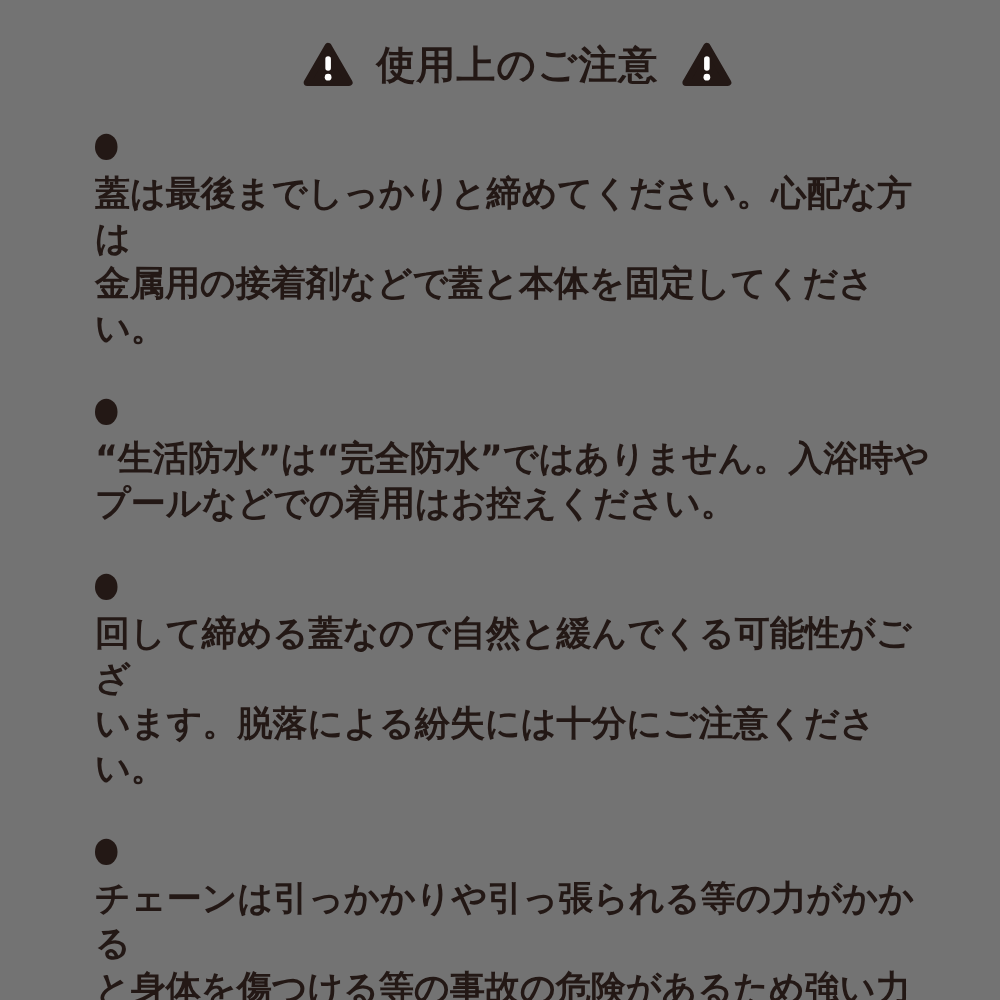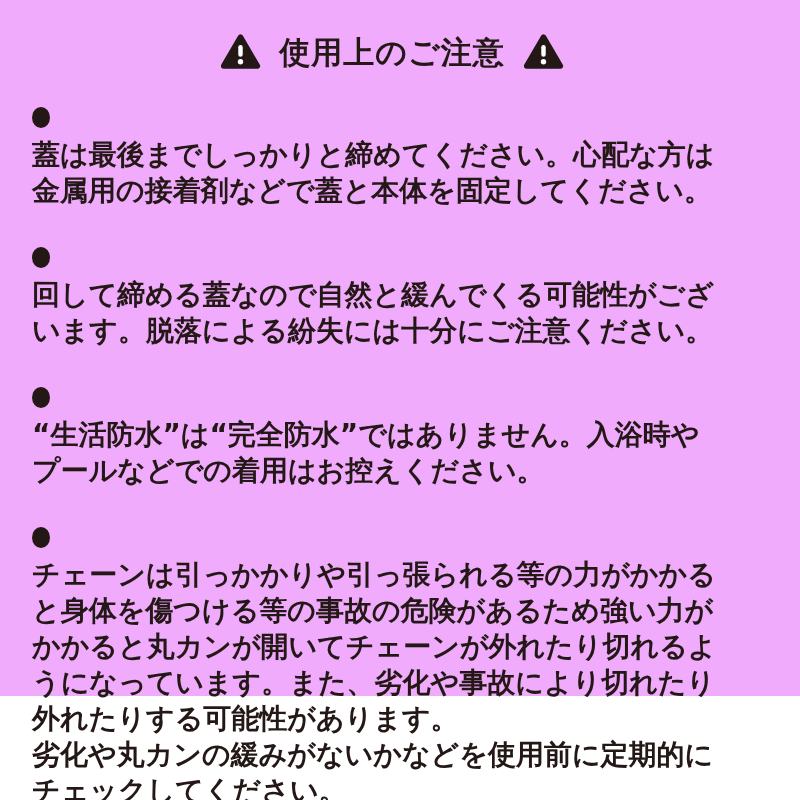--- a/index.html
+++ b/index.html
@@ -10,23 +10,23 @@
   body {
     width: 800px;
     height: 800px;
     overflow: hidden;
     font-family: "DejaVu Sans", "Liberation Sans", sans-serif;
     color: #231815;
   }
   .page {
     box-sizing: border-box;
     width: 800px;
-    height: 696px;
-    padding: 30px 48px 0 32px;
-    background: #f0abfc;
+    height: 800px;
+    padding: 30px 48px 0 76px;
+    background: #737373;
   }
   .title-row {
     display: flex;
     align-items: center;
     justify-content: center;
     gap: 18px;
     margin: 0 0 26px 0;
   }
   .page-title {
     margin: 0;
@@ -94,27 +94,27 @@
   </header>
 
   <ul class="notices">
     <li class="notice-item">
       <span class="bullet"></span>
       <span class="notice-text">蓋は最後までしっかりと締めてください。心配な方は
 金属用の接着剤などで蓋と本体を固定してください。</span>
     </li>
     <li class="notice-item">
       <span class="bullet"></span>
-      <span class="notice-text">回して締める蓋なので自然と緩んでくる可能性がござ
-います。脱落による紛失には十分にご注意ください。</span>
+      <span class="notice-text">“生活防水”は“完全防水”ではありません。入浴時や
+プールなどでの着用はお控えください。</span>
     </li>
     <li class="notice-item">
       <span class="bullet"></span>
-      <span class="notice-text">“生活防水”は“完全防水”ではありません。入浴時や
-プールなどでの着用はお控えください。</span>
+      <span class="notice-text">回して締める蓋なので自然と緩んでくる可能性がござ
+います。脱落による紛失には十分にご注意ください。</span>
     </li>
     <li class="notice-item">
       <span class="bullet"></span>
       <span class="notice-text">チェーンは引っかかりや引っ張られる等の力がかかる
 と身体を傷つける等の事故の危険があるため強い力が
 かかると丸カンが開いてチェーンが外れたり切れるよ
 うになっています。また、劣化や事故により切れたり
 外れたりする可能性があります。
 劣化や丸カンの緩みがないかなどを使用前に定期的に
 チェックしてください。</span>

